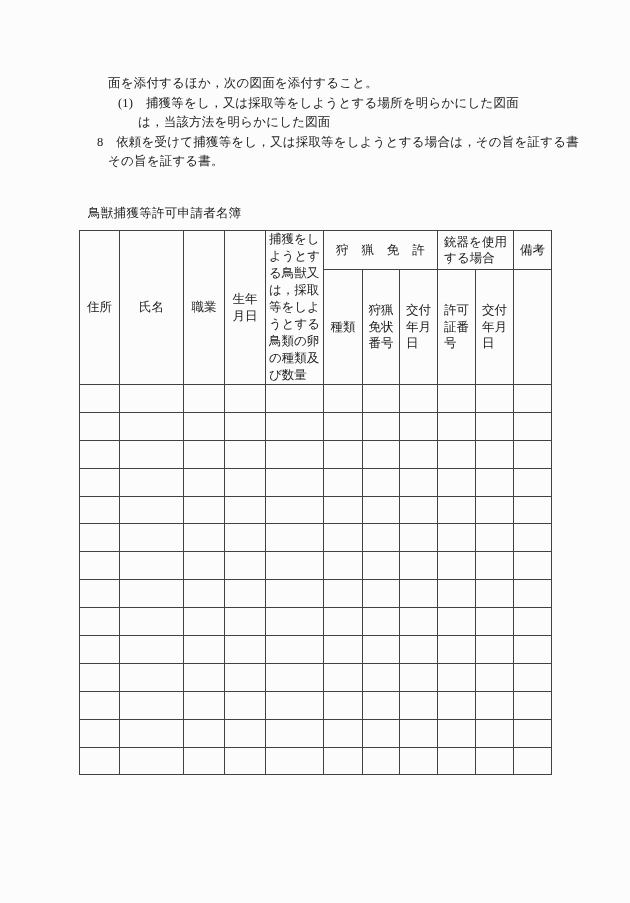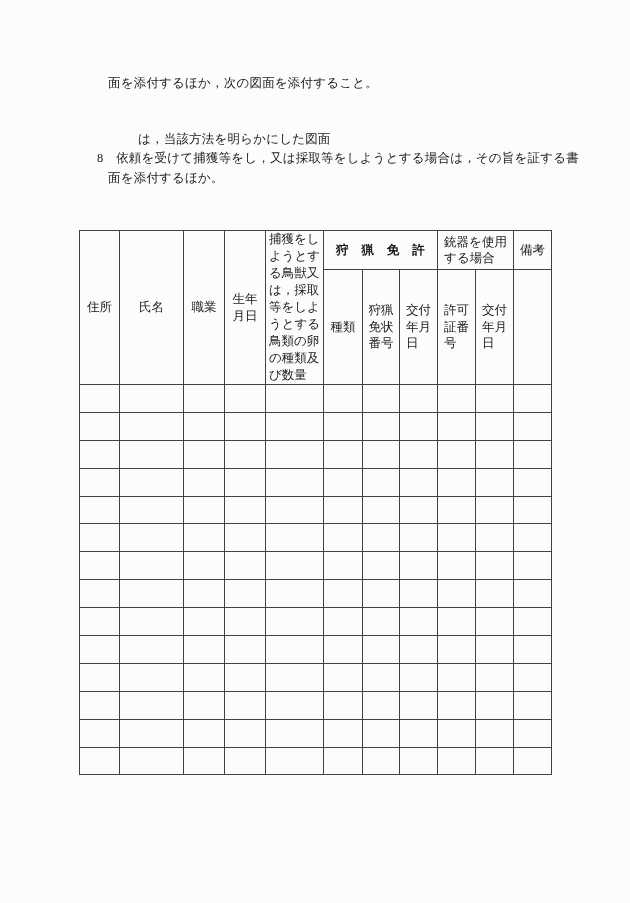--- a/index.html
+++ b/index.html
@@ -14,21 +14,21 @@
 
   
   .intro {
     position:absolute; left:79px; top:74px; width:486px;
     font-size:12.5px; line-height:19.6px;
     letter-spacing:0.2px;
   }
   .intro .line { white-space:nowrap; }
   .ind-a { padding-left:29px; }
   .ind-b { padding-left:39px; }
-  .ind-c { padding-left:59px;margin-top:36px; }
+  .ind-c { padding-left:59px; }
   .ind-d { padding-left:18px; }
 
   
   .table-title {
     position:absolute; left:88px; top:205px;
     font-size:12.5px; letter-spacing:0.3px;
   }
 
   
   table.register {
@@ -51,34 +51,36 @@
     white-space:pre-line;
     text-align:left;
     line-height:16.5px;
   }
   th.species-cell {
     vertical-align:top;
     text-align:left;
     padding:2px 1px 0 4px;
   }
   th.species-cell .lines { line-height:17px; }
-  .one-line { white-space:nowrap; letter-spacing:0.2px;font-weight:bold; }
+  .one-line { white-space:nowrap; letter-spacing:0.2px; }
 </style>
 </head>
 <body>
 
 <div class="page">
 
   <div class="intro">
     <div class="line ind-a">面を添付するほか，次の図面を添付すること。</div>
+    <div class="line ind-b">(1)　捕獲等をし，又は採取等をしようとする場所を明らかにした図面</div>
     <div class="line ind-c">は，当該方法を明らかにした図面</div>
     <div class="line ind-d">8　依頼を受けて捕獲等をし，又は採取等をしようとする場合は，その旨を証する書</div>
-    <div class="line ind-a">面を添付するほか。</div>
+    <div class="line ind-a">その旨を証する書。</div>
   </div>
 
+  <div class="table-title">鳥獣捕獲等許可申請者名簿</div>
 
   <table class="register">
     <colgroup>
       <col style="width:40px">
         <col style="width:64px">
         <col style="width:41px">
       <col style="width:41px">
         <col style="width:58px">
         <col style="width:39px">
       <col style="width:37px">

